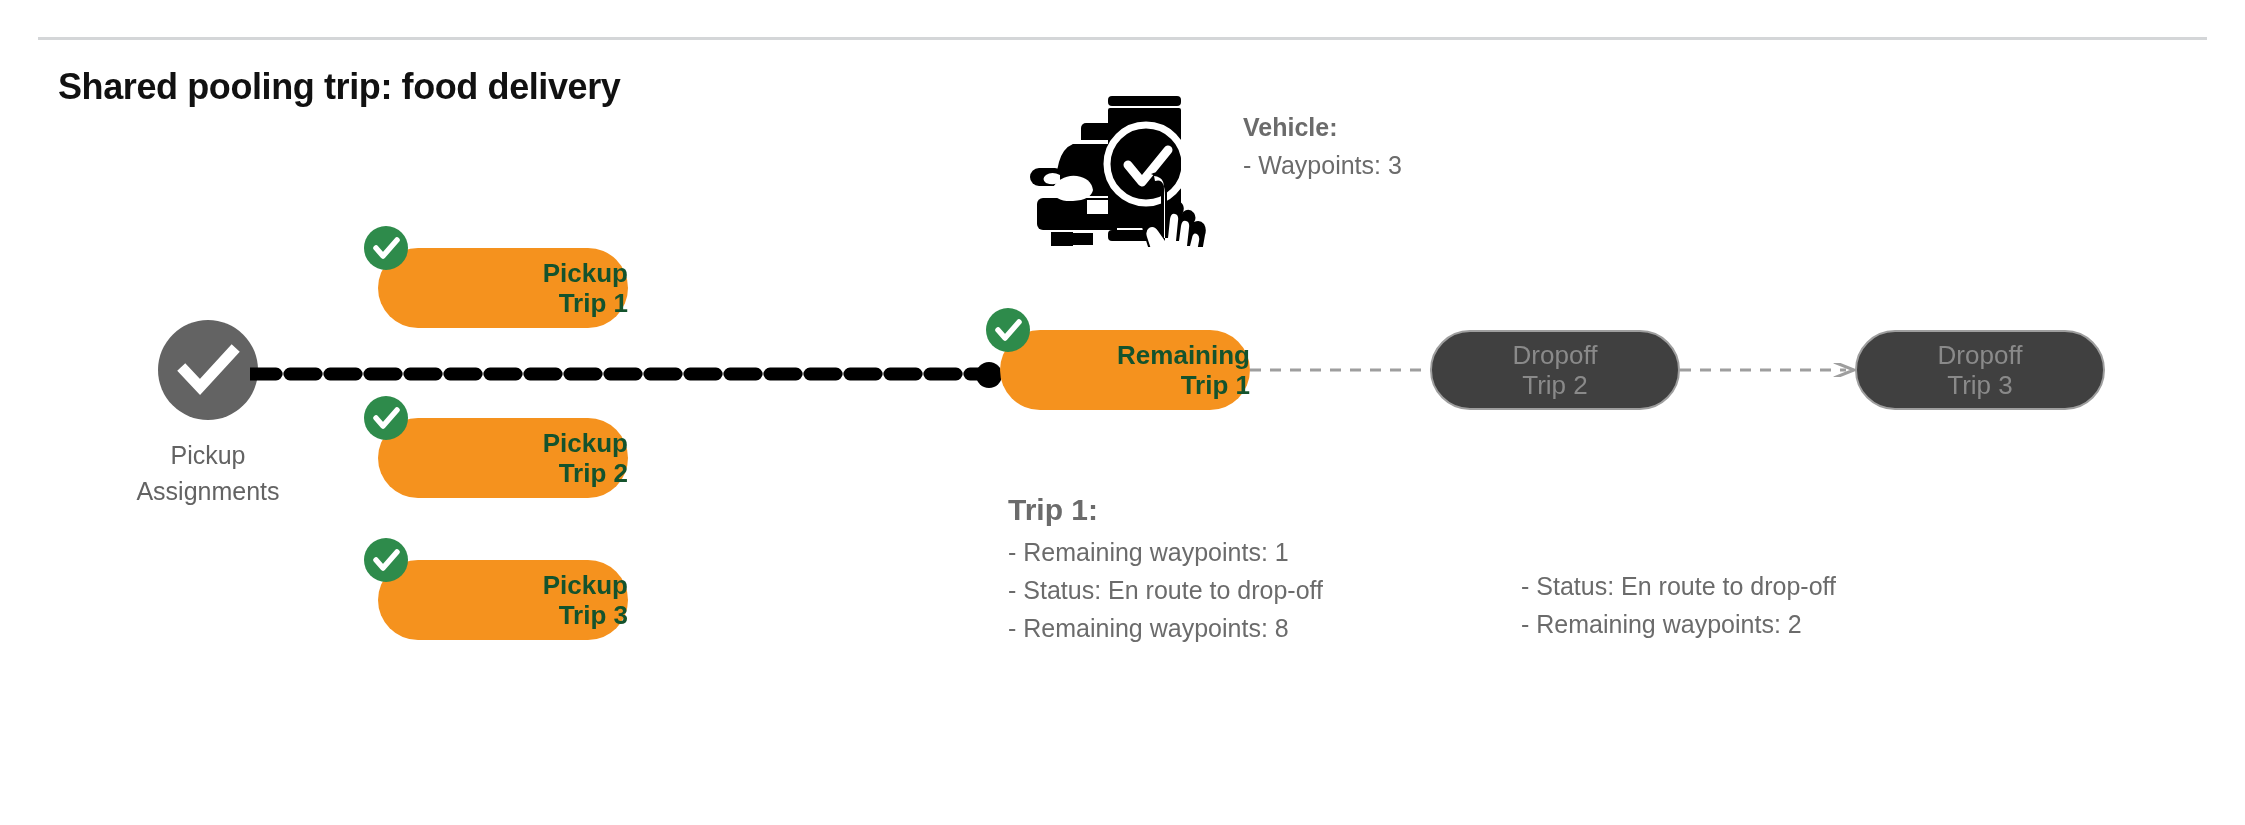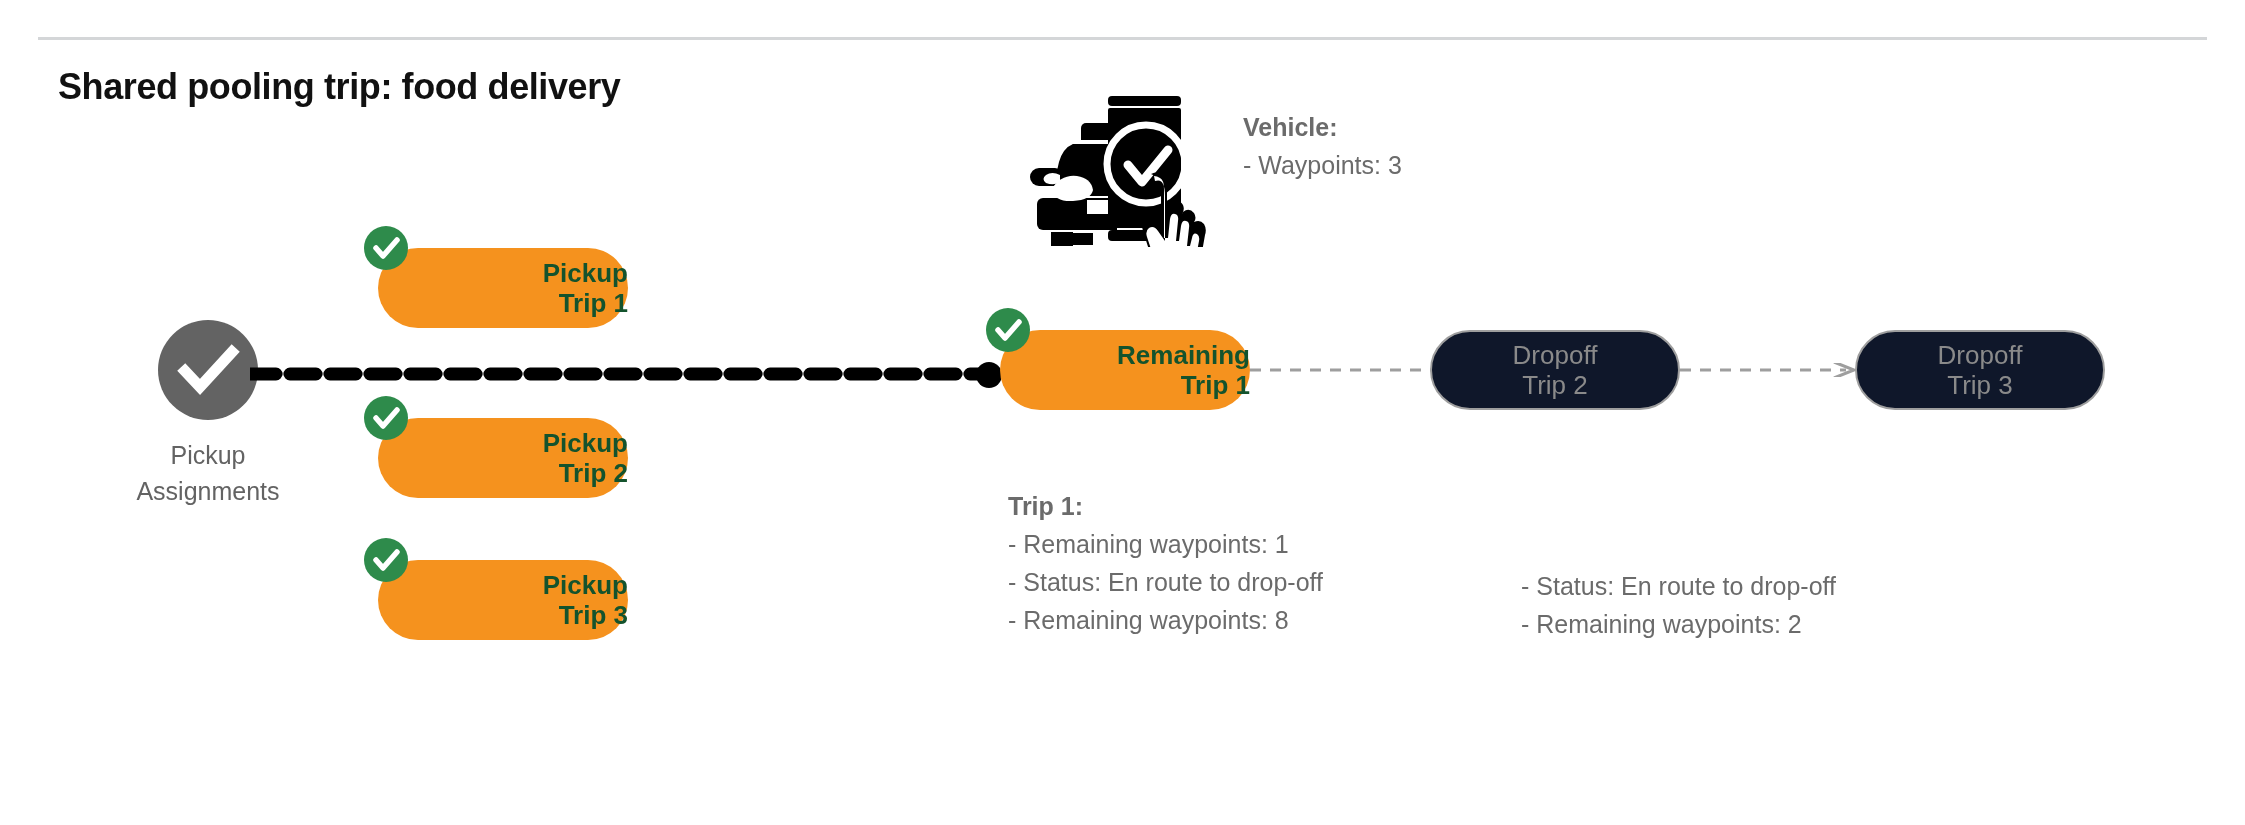--- a/index.html
+++ b/index.html
@@ -122,21 +122,21 @@
     white-space: nowrap;
   }
   .pill.filled {
     background: #F5921E;
     color: #14532d;
     font-size: 26px;
     font-weight: bold;
     align-items: flex-end;
   }
   .pill.outline {
-    background: #0f172a;
+    background: #404040;
     border: 2px solid #9e9e9e;
     color: #8a8a8a;
     font-size: 26px;
     font-weight: normal;
   }
   .pill .ln { display: block; }
 
   .pill-wrap { position: absolute; }
   .check-badge {
     position: absolute;
@@ -168,21 +168,21 @@
   #dash-a { left: 1250px; top: 363px; width: 182px; }
   #dash-b { left: 1680px; top: 363px; width: 178px; }
 
   
   .trip-block {
     position: absolute;
     line-height: 1.52;
     white-space: nowrap;
   }
   .trip-block .hdr {
-    font-size: 25px;
+    font-size: 30px;
     font-weight: bold;
     color: #6b6b6b;
   }
   .trip-block .row {
     font-size: 25px;
     color: #6b6b6b;
   }
   #trip-left { left: 1008px; top: 487px; }
   #trip-right { left: 1521px; top: 567px; }
 </style>

